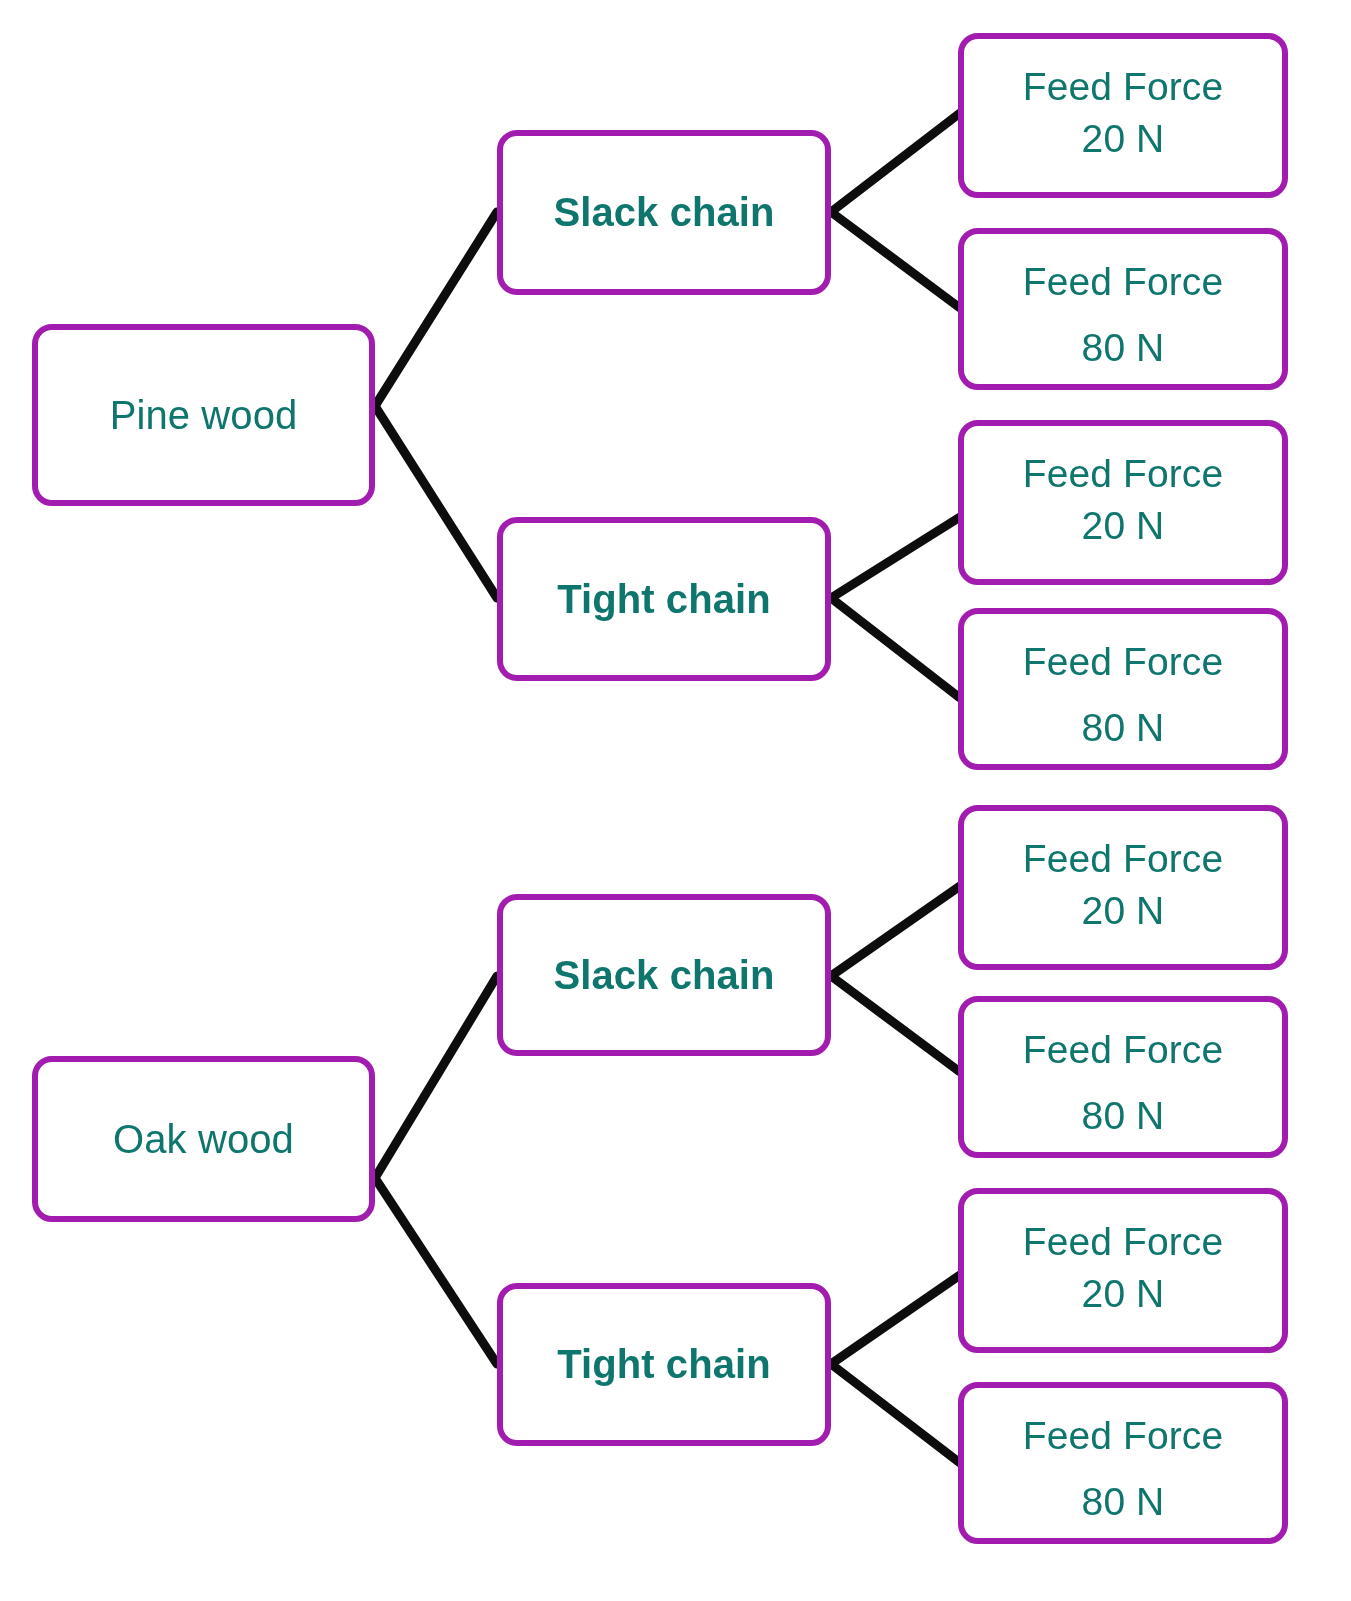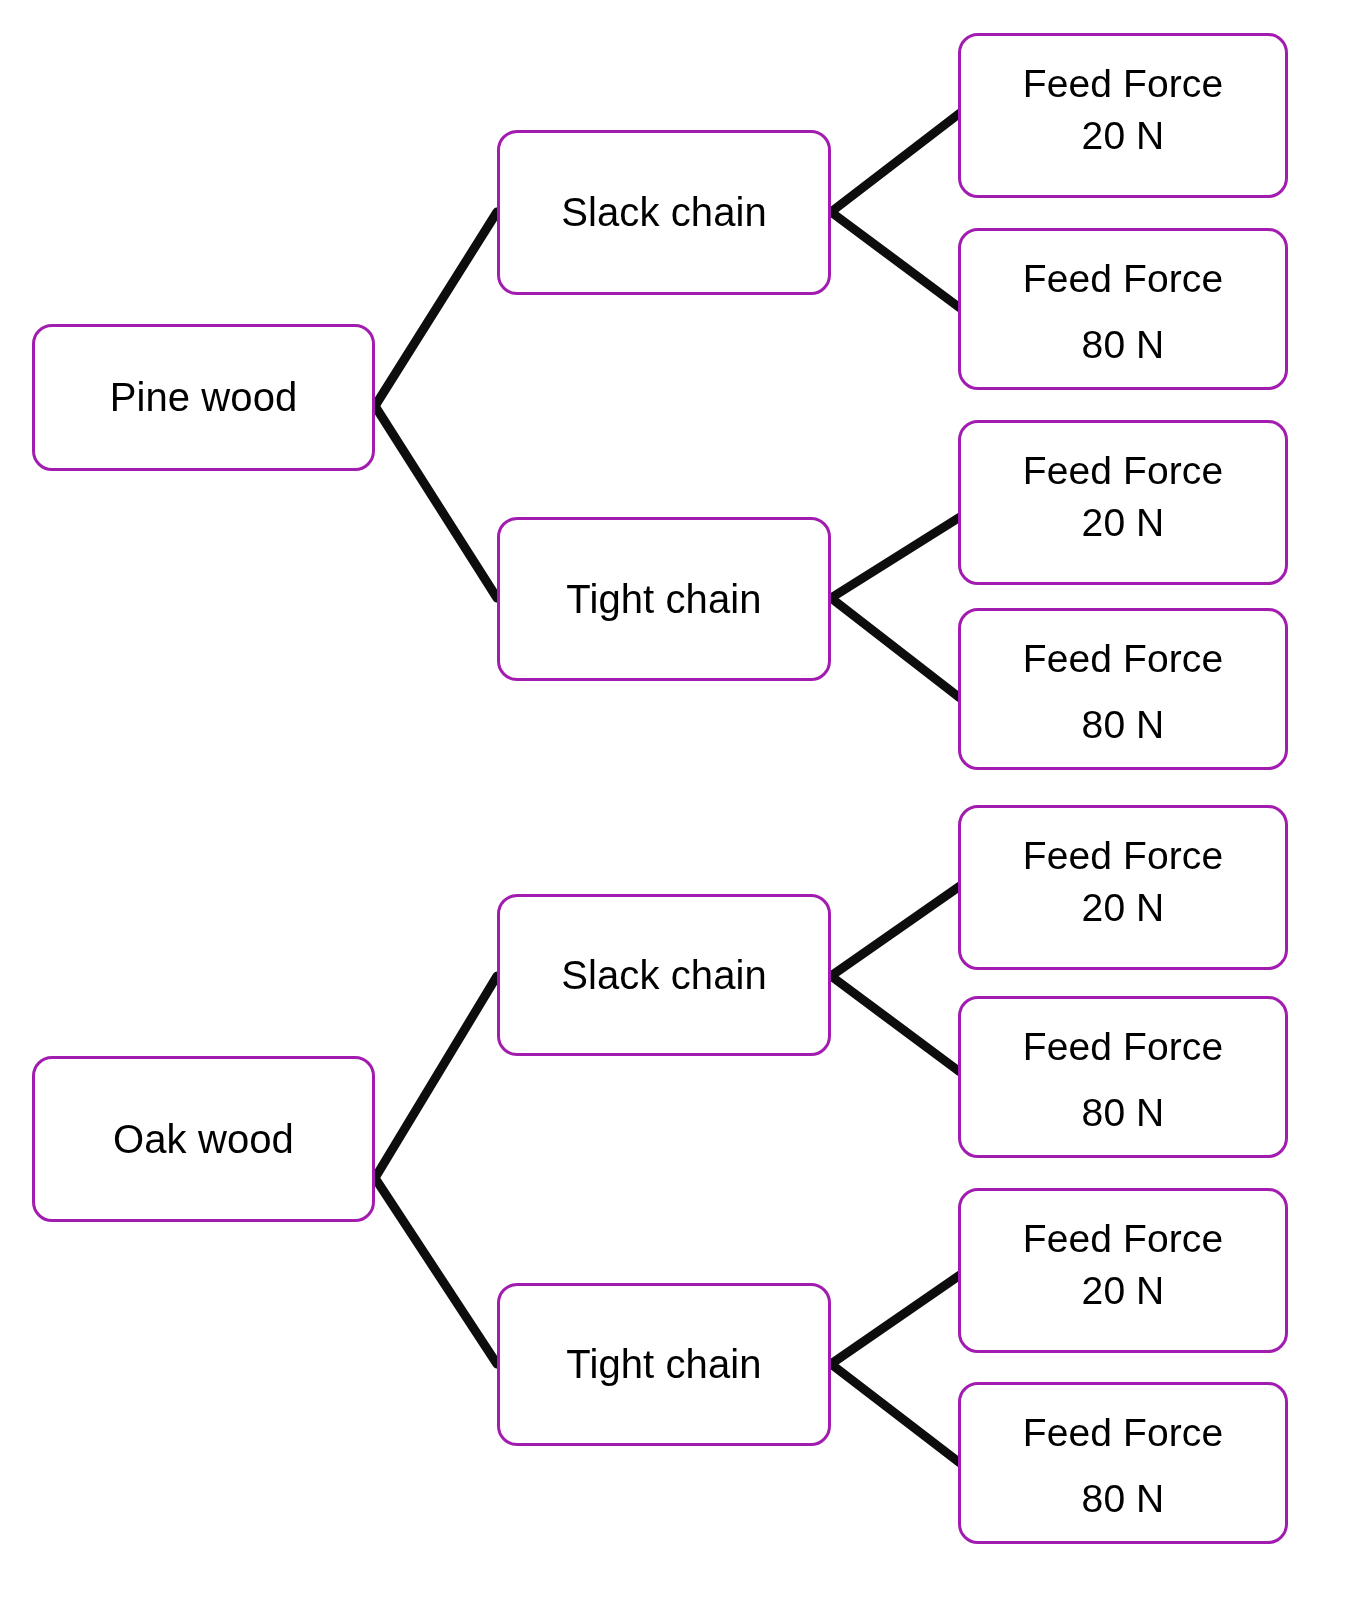--- a/index.html
+++ b/index.html
@@ -22,41 +22,41 @@
     left: 0;
     top: 0;
     width: 1351px;
     height: 1601px;
     pointer-events: none;
   }
   .node {
     position: absolute;
     box-sizing: border-box;
     background: #ffffff;
-    border: 3px solid #a21caf;
+    border: 6px solid #a21caf;
     border-radius: 20px;
     display: flex;
     flex-direction: column;
     align-items: center;
     justify-content: center;
-    color: #000000;
+    color: #0f766e;
     font-size: 40px;
     line-height: 1.12;
     letter-spacing: 0.1px;
     z-index: 2;
     white-space: nowrap;
   }
   .node .line {
     display: block;
     text-align: center;
   }
   
   .node.root { font-size: 40px; }
   
-  .node.level2 { font-size: 40px; }
+  .node.level2 { font-size: 40px; font-weight: bold; }
   
   .node.leaf { font-size: 39px; }
   .node.leaf.wide-gap .line + .line { margin-top: 22px; }
   .node.leaf.tight-gap .line + .line { margin-top: 8px; }
   .node.align-upper { justify-content: flex-start; padding-top: 26px; }
 </style>
 </head>
 <body>
 
 <div id="diagram-root">
@@ -77,21 +77,21 @@
       <path d="M 375 1178 L 497 1364"></path>
 
       <path d="M 831 976 L 960 886"></path>
       <path d="M 831 976 L 960 1072"></path>
 
       <path d="M 831 1364 L 960 1275"></path>
       <path d="M 831 1364 L 960 1463"></path>
     </g>
   </svg>
 
-  <div class="node root" style="left:32px; top:324px; width:343px; height:147px;">
+  <div class="node root" style="left:32px; top:324px; width:343px; height:182px;">
     <span class="line">Pine wood</span>
   </div>
 
   <div class="node level2" style="left:497px; top:130px; width:334px; height:165px;">
     <span class="line">Slack chain</span>
   </div>
 
   <div class="node level2" style="left:497px; top:517px; width:334px; height:164px;">
     <span class="line">Tight chain</span>
   </div>

